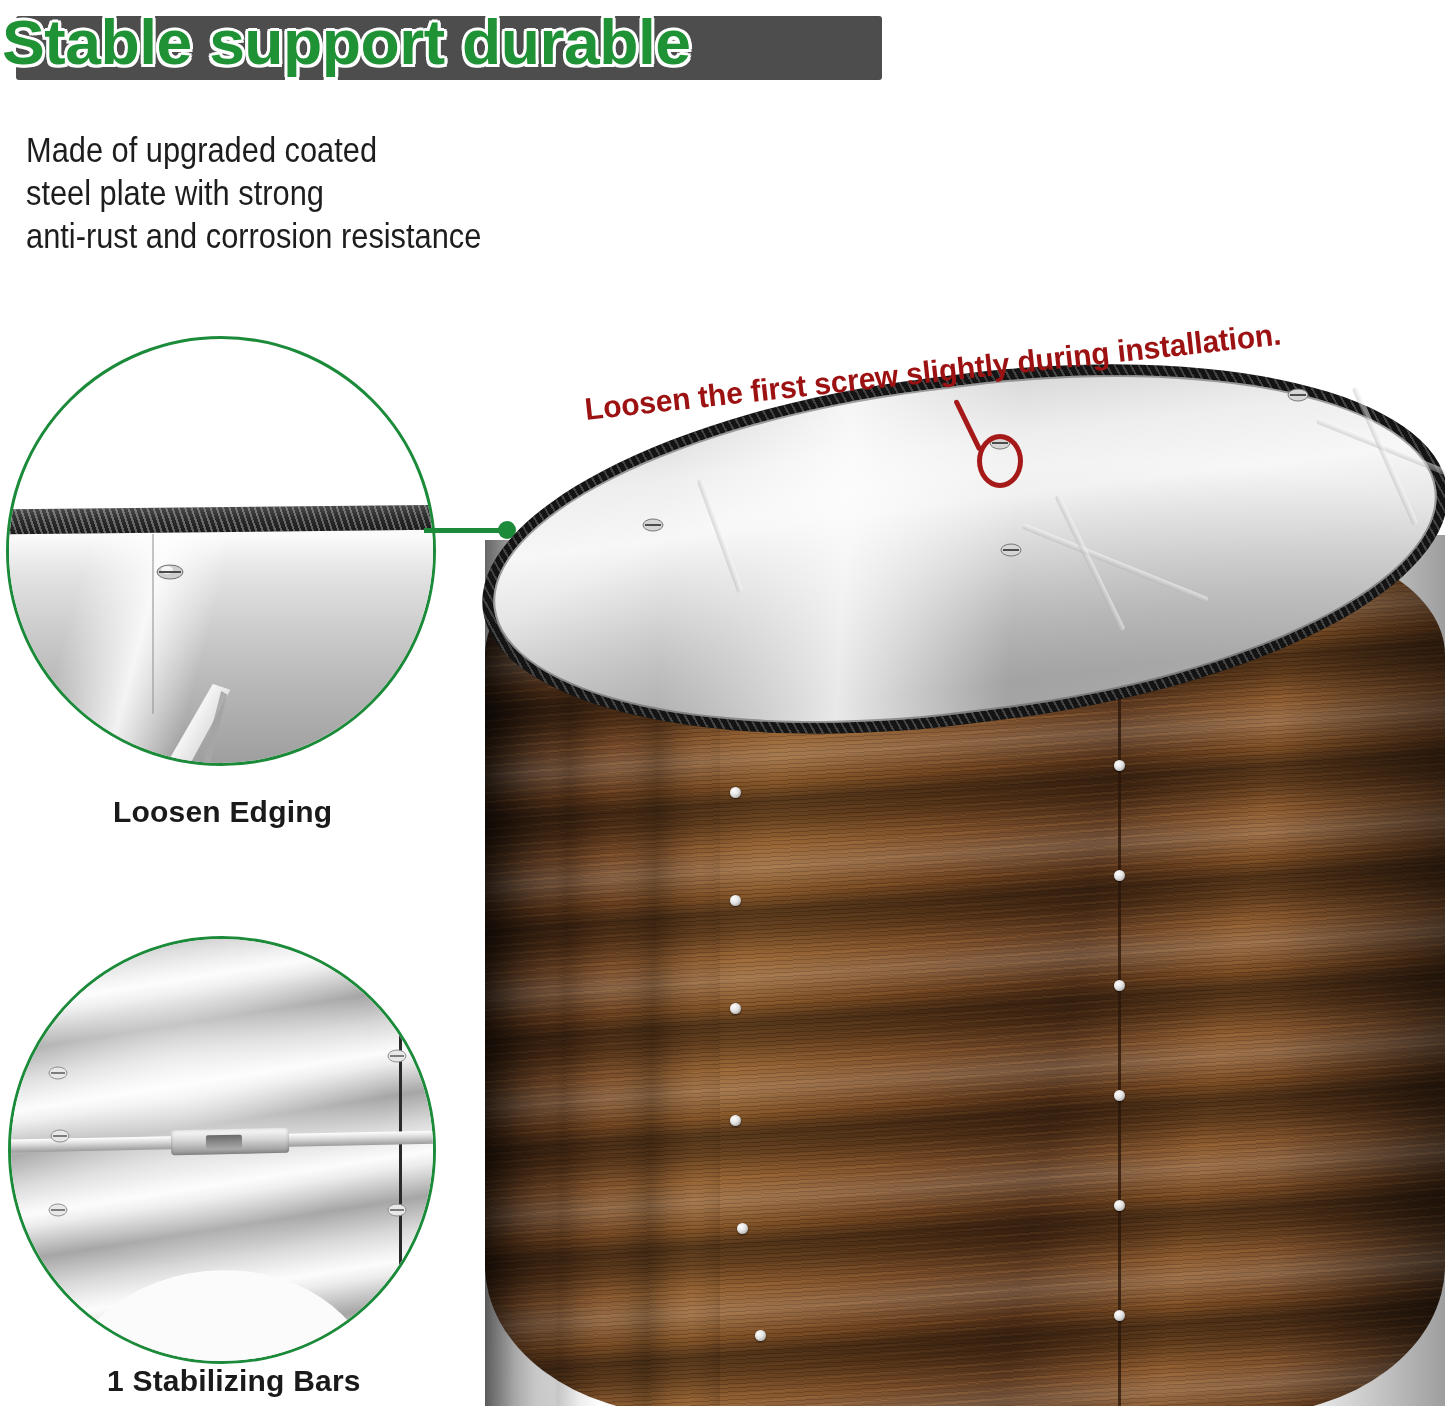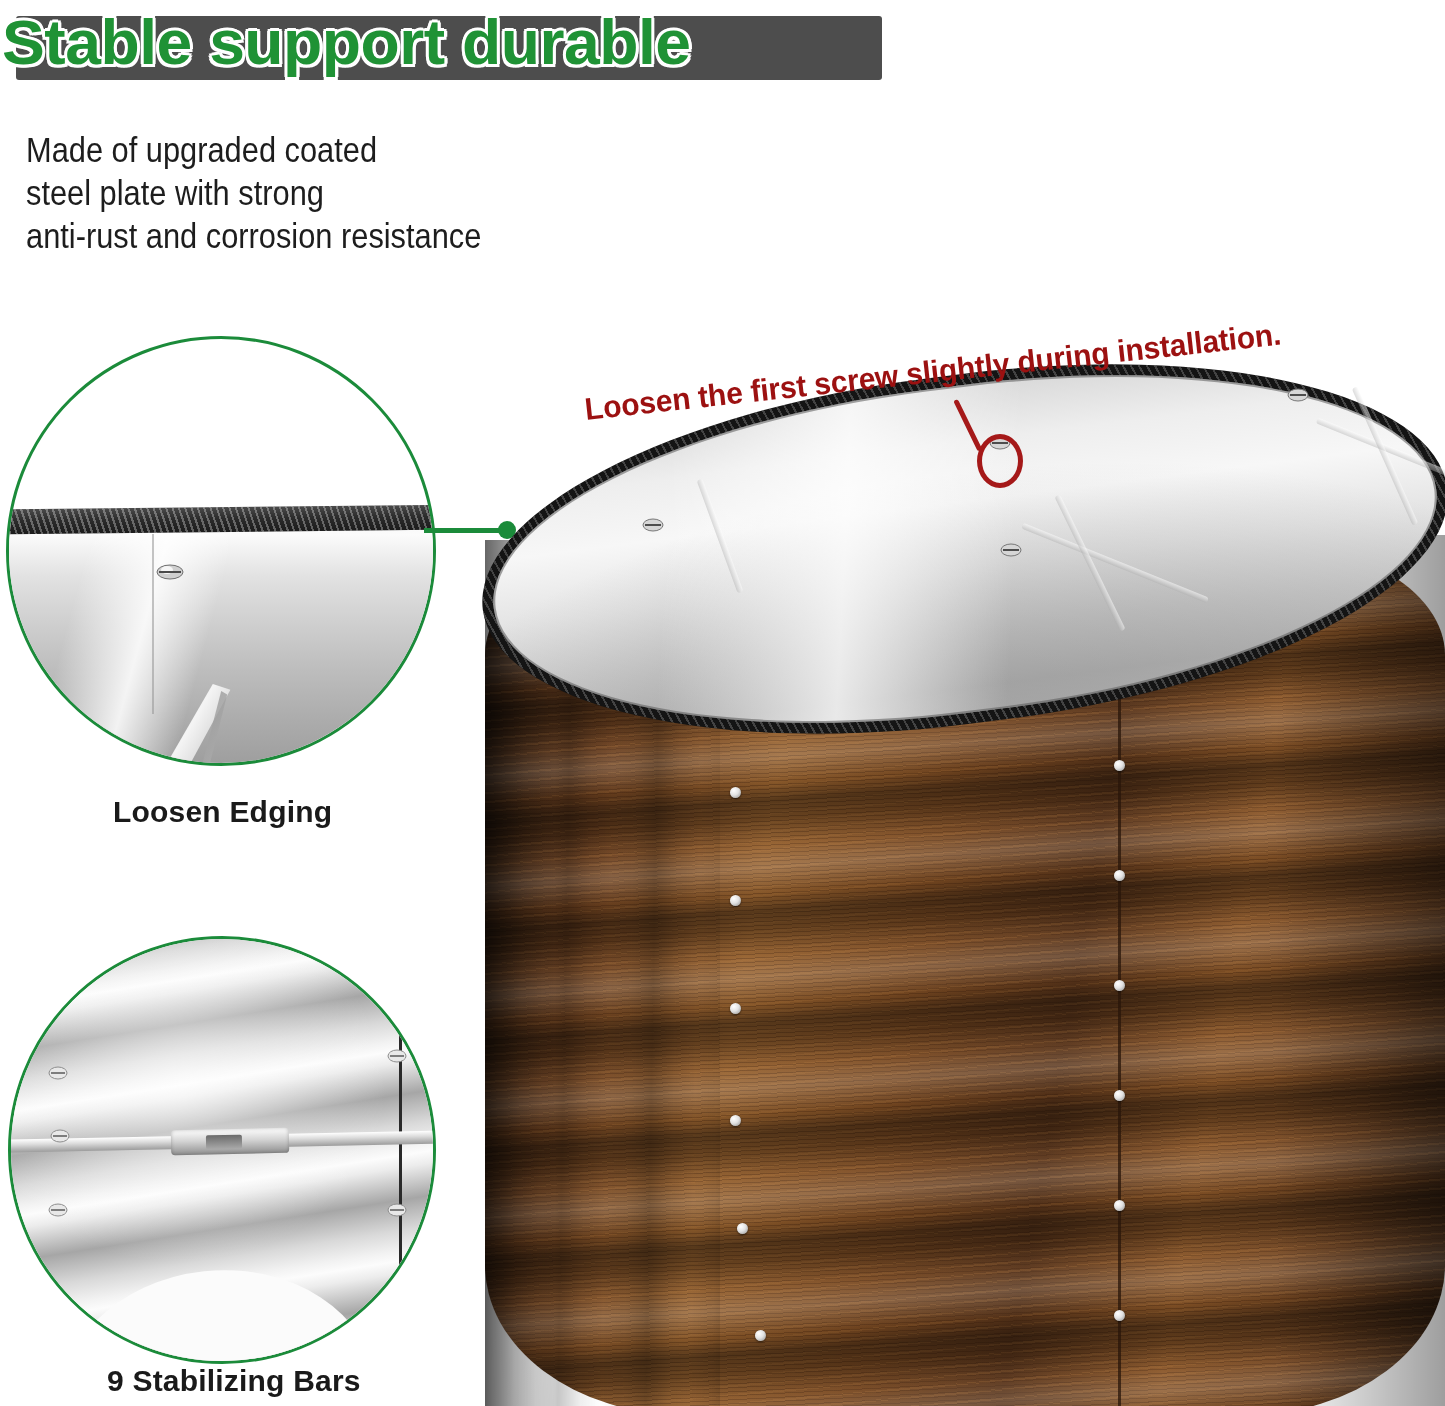--- a/index.html
+++ b/index.html
@@ -258,21 +258,21 @@
     </div>
     <div class="c2-screw" style="left:375px;top:262px;">
       <svg width="22" height="18" viewBox="0 0 22 18">
           <ellipse cx="11" cy="9" rx="9" ry="6" fill="#e8e8e8" stroke="#8d8d8d"></ellipse>
           <path d="M4 9 L18 9" stroke="#5a5a5a" stroke-width="1.6"></path>
         </svg>
     </div>
     <div id="c2-bottom-white"></div>
   </div>
 </div>
-<div id="label-bars" class="callout-label">9 Stabilizing Bars</div>
+<div id="label-bars" class="callout-label">1 Stabilizing Bars</div>
 
 <div id="leader-line"></div>
 <div id="leader-dot"></div>
 
 <div id="planter">
 
   <div id="body-wood"></div>
   <div id="left-ribs"></div>
   <div id="left-edge-dark"></div>
   <div id="right-edge-dark"></div>

